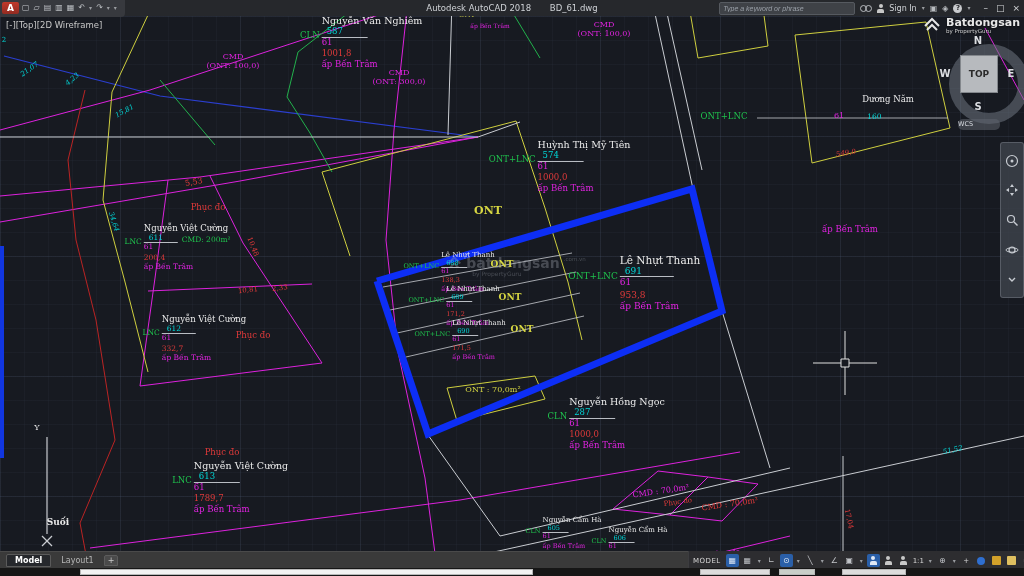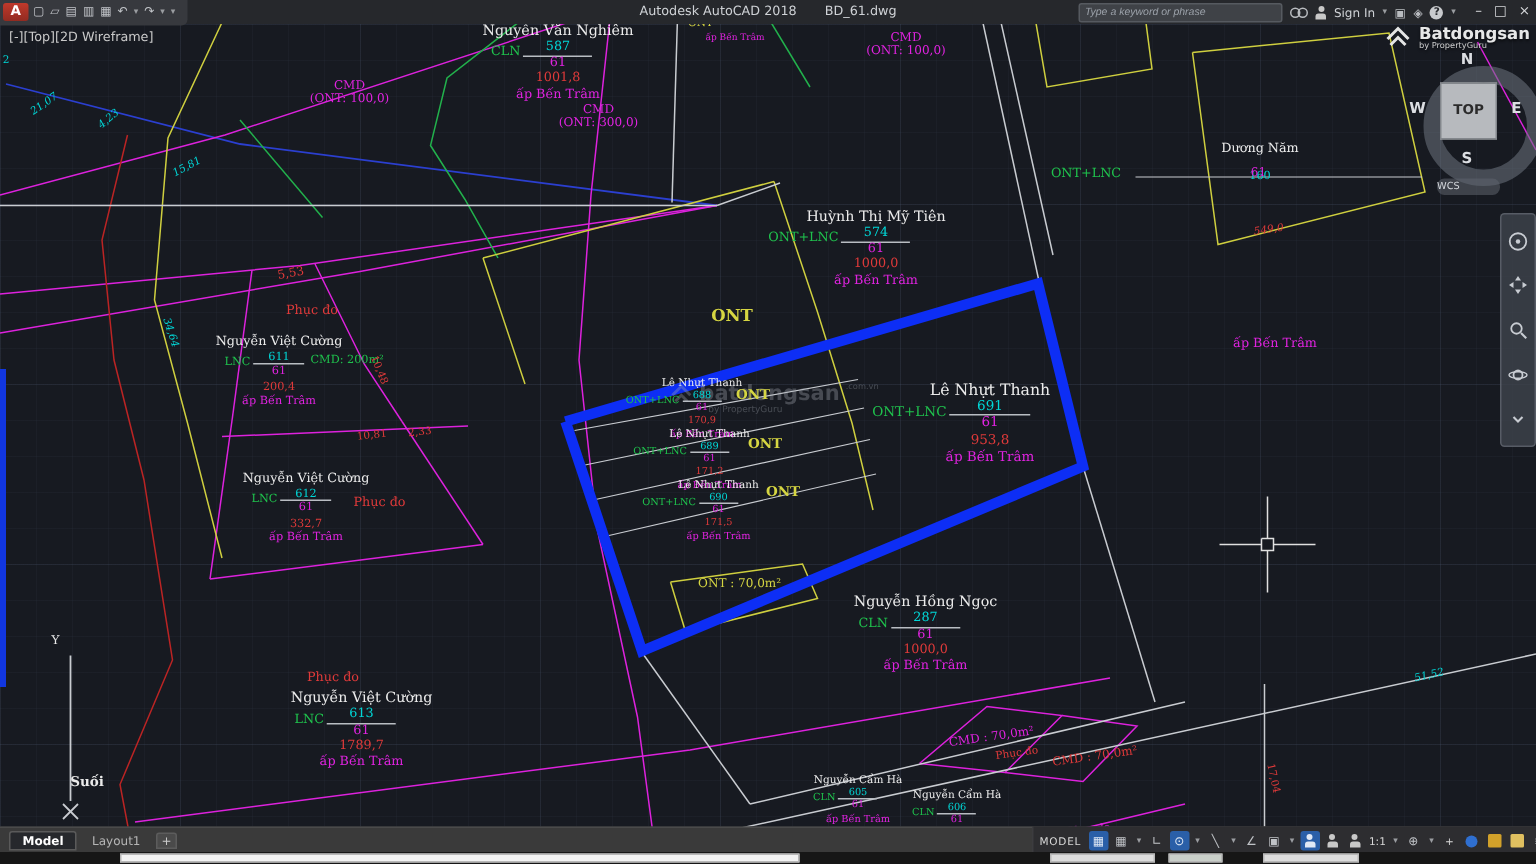--- a/index.html
+++ b/index.html
@@ -45,21 +45,21 @@
       linear-gradient(90deg,rgba(100,120,150,.06) 1px,transparent 1px);
     background-size:120px 120px,120px 120px,24px 24px,24px 24px;z-index:1}
   svg#dwg{position:absolute;left:0;top:0;z-index:5;pointer-events:none}
   .vplabel{position:absolute;left:6px;top:20px;color:#c9c9c9;font-size:8.5px;z-index:40}
   
   .note,.plabel{font-family:"DejaVu Serif","Liberation Serif",serif;z-index:28;position:absolute}
   .note{transform:translate(-50%,-50%);white-space:pre-line;text-align:center;line-height:1.12}
   .b{font-weight:bold}.i{font-style:italic}
   .c-magenta{color:#e023e0}.c-yellow{color:#d6d642}.c-red{color:#e03a3a}
   .c-green{color:#1fc24d}.c-cyan{color:#00d7d7}.c-white{color:#eaeaea}
-  .plabel{transform:translateX(-50%);text-align:center;line-height:1.15;white-space:nowrap}
+  .plabel{transform:translateX(-50%);line-height:1.15;white-space:nowrap}
   .plabel .owner{color:#ececec}
   .plabel .fwrap{display:inline-block;position:relative}
   .plabel .num{color:#00d7d7;border-bottom:1px solid #b9bdc3;padding:0 5px}
   .plabel.nofrac .num{border-bottom:none}
   .plabel .den{color:#e023e0}
   .plabel .code{position:absolute;right:100%;top:50%;transform:translateY(-62%);
                 color:#1fc24d;margin-right:2px}
   .plabel .side{position:absolute;left:100%;top:42%;transform:translateY(-60%);
                 color:#1fc24d;margin-left:4px}
   .plabel .area{color:#e03a3a;}
@@ -172,28 +172,28 @@
       <polyline points="813,363 841,363" fill="none" stroke="#e0e0e0" stroke-width="1"></polyline>
       <polyline points="849,363 877,363" fill="none" stroke="#e0e0e0" stroke-width="1"></polyline>
       <polyline points="845,331 845,359" fill="none" stroke="#e0e0e0" stroke-width="1"></polyline>
       <polyline points="845,367 845,395" fill="none" stroke="#e0e0e0" stroke-width="1"></polyline>
       <polyline points="841,359 849,359 849,367 841,367 841,359" fill="none" stroke="#e0e0e0" stroke-width="1"></polyline>
     </svg>
   <div id="labels">
       <div class="plabel s-md" style="left: 372px; top: 16px;"><div class="owner">Nguyễn Văn Nghiêm</div><div class="fwrap"><div class="num">587</div><div class="code">CLN</div><div class="den">61</div></div><div class="area">1001,8</div><div class="hamlet">ấp Bến Trâm</div></div>
       <div class="plabel s-md" style="left: 584px; top: 140px;"><div class="owner">Huỳnh Thị Mỹ Tiên</div><div class="fwrap"><div class="num">574</div><div class="code">ONT+LNC</div><div class="den">61</div></div><div class="area">1000,0</div><div class="hamlet">ấp Bến Trâm</div></div>
       <div class="plabel s-lg" style="left: 660px; top: 254px;"><div class="owner">Lê Nhựt Thanh</div><div class="fwrap"><div class="num">691</div><div class="code">ONT+LNC</div><div class="den">61</div></div><div class="area">953,8</div><div class="hamlet">ấp Bến Trâm</div></div>
-      <div class="plabel s-xs" style="left: 468px; top: 251px;"><div class="owner">Lê Nhựt Thanh</div><div class="fwrap"><div class="num">688</div><div class="code">ONT+LNC</div><div class="den">61</div></div><div class="area">170,9</div><div class="hamlet">ấp Bến Trâm</div></div>
+      <div class="plabel s-xs" style="left: 468px; top: 251px;"><div class="owner">Lê Nhựt Thanh</div><div class="fwrap"><div class="num">688</div><div class="code">ONT+LNC</div><div class="den">61</div></div><div class="area">138,3</div><div class="hamlet">ấp Bến Trâm</div></div>
       <div class="plabel s-xs" style="left: 473px; top: 285px;"><div class="owner">Lê Nhựt Thanh</div><div class="fwrap"><div class="num">689</div><div class="code">ONT+LNC</div><div class="den">61</div></div><div class="area">171,2</div><div class="hamlet">ấp Bến Trâm</div></div>
       <div class="plabel s-xs" style="left: 479px; top: 319px;"><div class="owner">Lê Nhựt Thanh</div><div class="fwrap"><div class="num">690</div><div class="code">ONT+LNC</div><div class="den">61</div></div><div class="area">171,5</div><div class="hamlet">ấp Bến Trâm</div></div>
       <div class="plabel s-md" style="left: 617px; top: 397px;"><div class="owner">Nguyễn Hồng Ngọc</div><div class="fwrap"><div class="num">287</div><div class="code">CLN</div><div class="den">61</div></div><div class="area">1000,0</div><div class="hamlet">ấp Bến Trâm</div></div>
       <div class="plabel s-sm" style="left: 186px; top: 224px;"><div class="owner">Nguyễn Việt Cường</div><div class="fwrap"><div class="num">611</div><div class="code">LNC</div><div class="den">61</div><div class="side">CMD: 200m²</div></div><div class="area">200,4</div><div class="hamlet">ấp Bến Trâm</div></div>
       <div class="plabel s-sm" style="left: 204px; top: 315px;"><div class="owner">Nguyễn Việt Cường</div><div class="fwrap"><div class="num">612</div><div class="code">LNC</div><div class="den">61</div></div><div class="area">332,7</div><div class="hamlet">ấp Bến Trâm</div></div>
       <div class="plabel s-md" style="left: 241px; top: 461px;"><div class="owner">Nguyễn Việt Cường</div><div class="fwrap"><div class="num">613</div><div class="code">LNC</div><div class="den">61</div></div><div class="area">1789,7</div><div class="hamlet">ấp Bến Trâm</div></div>
-      <div class="plabel s-sm nofrac" style="left: 840px; top: 95px;"><div class="owner">Dương Năm</div><div class="fwrap"><div class="num">160</div></div></div>
+      <div class="plabel s-sm nofrac" style="left: 888px; top: 95px;"><div class="owner">Dương Năm</div><div class="fwrap"><div class="num">160</div></div></div>
       <div class="plabel s-xs" style="left: 572px; top: 516px;"><div class="owner">Nguyễn Cẩm Hà</div><div class="fwrap"><div class="num">605</div><div class="code">CLN</div><div class="den">61</div></div><div class="hamlet">ấp Bến Trâm</div></div>
       <div class="plabel s-xs" style="left: 638px; top: 526px;"><div class="owner">Nguyễn Cẩm Hà</div><div class="fwrap"><div class="num">606</div><div class="code">CLN</div><div class="den">61</div></div><div class="hamlet">ấp Bến Trâm</div></div>
       <div class="note c-magenta" style="left: 233px; top: 62px; font-size: 8px; transform: translate(-50%, -50%);">CMD
 (ONT: 100,0)</div>
       <div class="note c-magenta" style="left: 399px; top: 78px; font-size: 8px; transform: translate(-50%, -50%);">CMD
 (ONT: 300,0)</div>
       <div class="note c-magenta" style="left: 604px; top: 30px; font-size: 8px; transform: translate(-50%, -50%);">CMD
 (ONT: 100,0)</div>
       <div class="note c-yellow" style="left: 467px; top: 16px; font-size: 7px; transform: translate(-50%, -50%);">ONT</div>
       <div class="note c-magenta" style="left: 490px; top: 26px; font-size: 6px; transform: translate(-50%, -50%);">ấp Bến Trâm</div>

